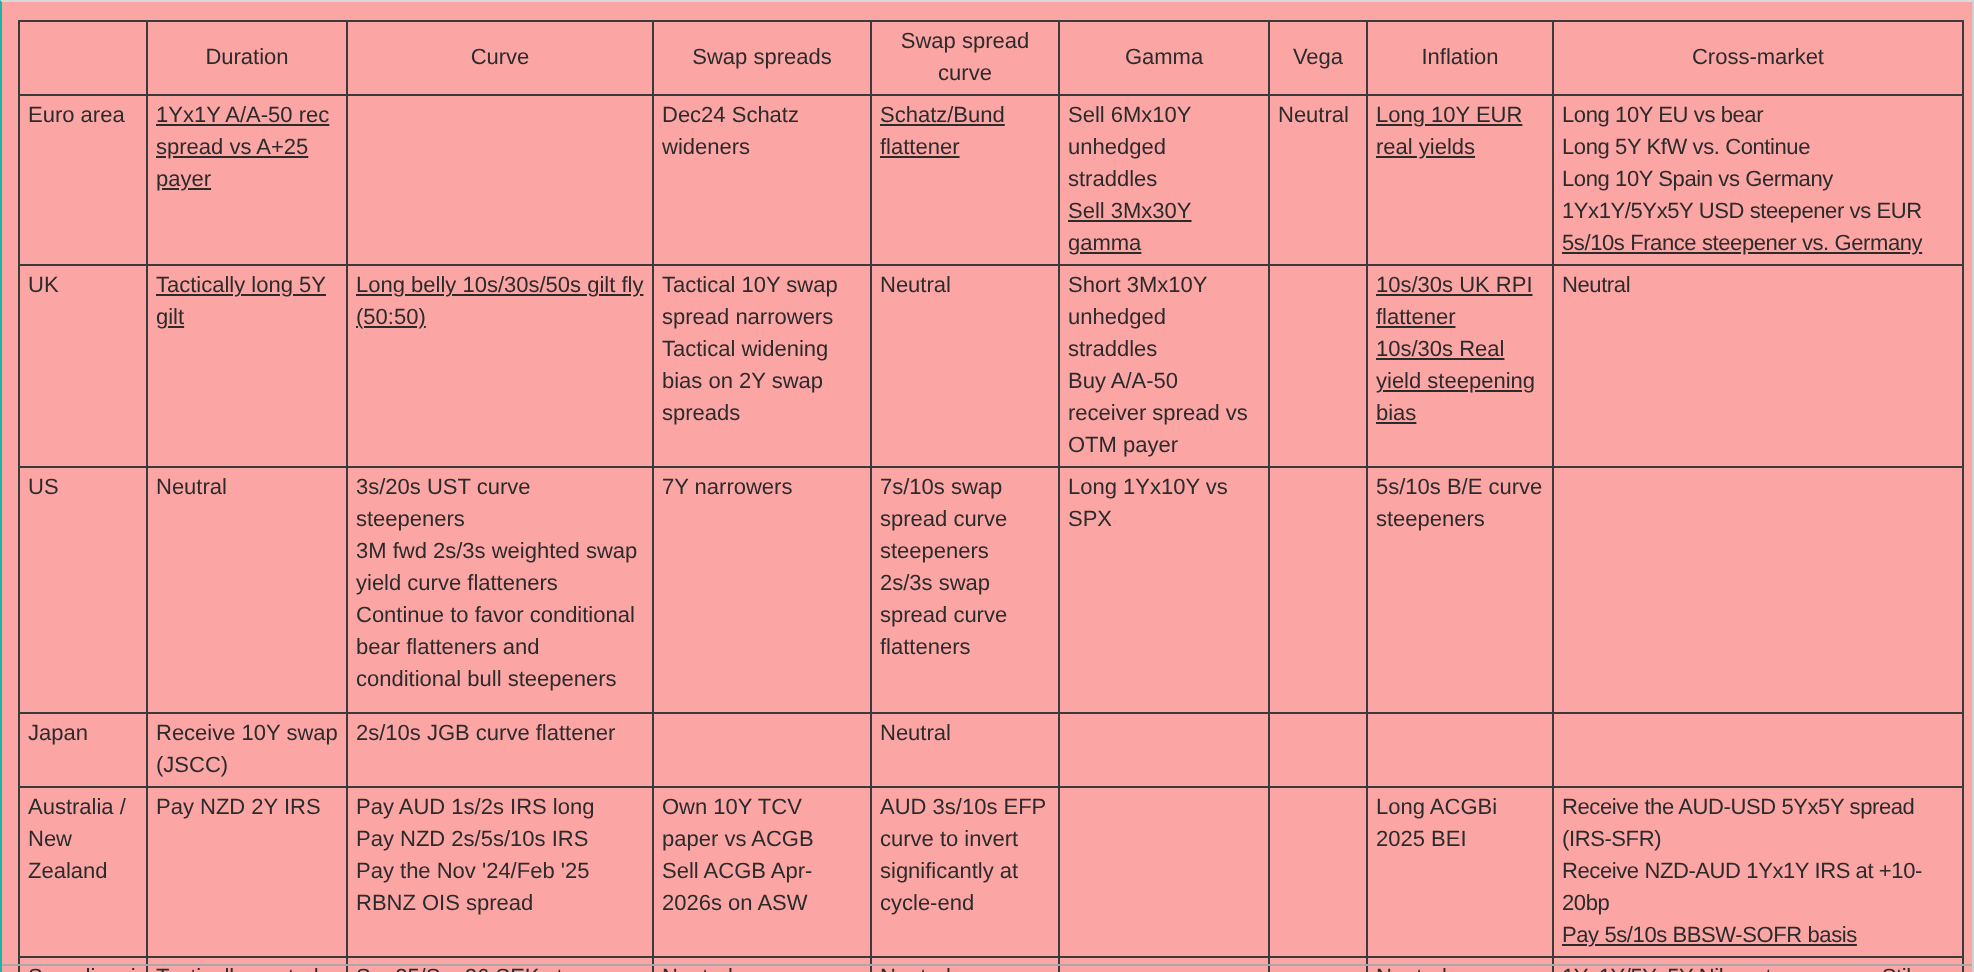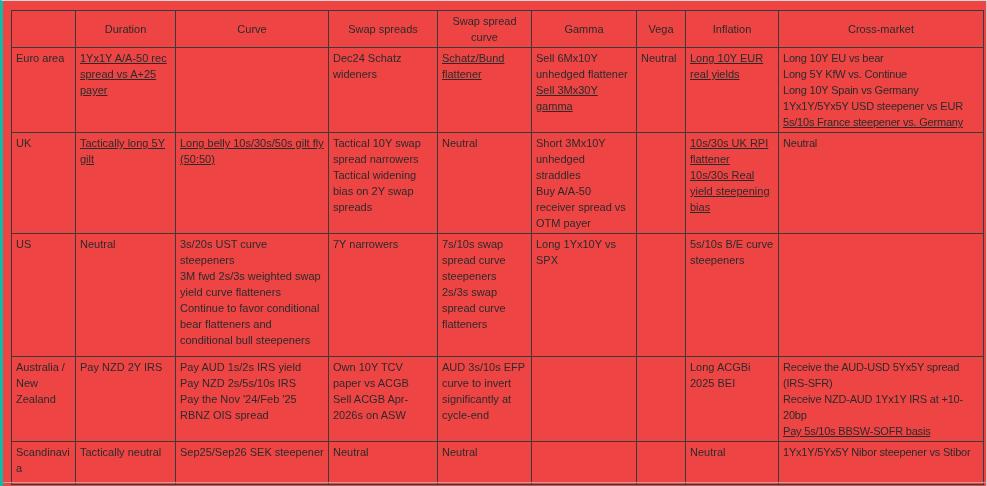--- a/index.html
+++ b/index.html
@@ -1,18 +1,18 @@
 <!DOCTYPE html>
 <html><head>
 <meta charset="utf-8">
 <style>
   html,body{margin:0;padding:0;background:#f2f2f2;font-family:"Liberation Sans","DejaVu Sans",sans-serif;}
   .page{
-    position:relative;width:987px;height:486px;background:#ef4444;
-    border-top:1px solid #d9d9d9;border-left:3px solid #14b8a6;border-right:1px solid #cfcfcf;
+    position:relative;width:987px;height:486px;background:#fca5a5;
+    border-top:1px solid #d9d9d9;border-left:1px solid #14b8a6;border-right:1px solid #cfcfcf;
     box-sizing:border-box;overflow:hidden;
   }
   table.recs{
     position:absolute;left:8px;top:9px;width:972px;
     border-collapse:collapse;table-layout:fixed;
     color:#2b2b2b;font-size:11px;line-height:16px;
   }
   table.recs th, table.recs td{
     border:1px solid #3a3a3a;
     vertical-align:top;text-align:left;
@@ -67,21 +67,21 @@
             <div class="item strong">1Yx1Y A/A-50 rec spread vs A+25 payer</div>
           </td>
           <td></td>
           <td>
             <div class="item">Dec24 Schatz wideners</div>
           </td>
           <td>
             <div class="item strong">Schatz/Bund flattener</div>
           </td>
           <td>
-            <div class="item">Sell 6Mx10Y unhedged flattener</div>
+            <div class="item">Sell 6Mx10Y unhedged straddles</div>
             <div class="item strong">Sell 3Mx30Y gamma</div>
           </td>
           <td>
             <div class="item">Neutral</div>
           </td>
           <td>
             <div class="item strong">Long 10Y EUR real yields</div>
           </td>
           <td class="cross">
             <div class="item">Long 10Y EU vs bear</div>
@@ -138,27 +138,44 @@
           </td>
           <td>
             <div class="item">Long 1Yx10Y vs SPX</div>
           </td>
           <td></td>
           <td>
             <div class="item">5s/10s B/E curve steepeners</div>
           </td>
           <td class="cross"></td>
         </tr>
+        <tr style="height: 37px;">
+          <td class="region">Japan</td>
+          <td>
+            <div class="item">Receive 10Y swap (JSCC)</div>
+          </td>
+          <td>
+            <div class="item">2s/10s JGB curve flattener</div>
+          </td>
+          <td></td>
+          <td>
+            <div class="item">Neutral</div>
+          </td>
+          <td></td>
+          <td></td>
+          <td></td>
+          <td class="cross"></td>
+        </tr>
         <tr style="height: 71px;">
           <td class="region">Australia / New Zealand</td>
           <td>
             <div class="item">Pay NZD 2Y IRS</div>
           </td>
           <td>
-            <div class="item">Pay AUD 1s/2s IRS yield</div>
+            <div class="item">Pay AUD 1s/2s IRS long</div>
             <div class="item">Pay NZD 2s/5s/10s IRS</div>
             <div class="item">Pay the Nov '24/Feb '25 RBNZ OIS spread</div>
           </td>
           <td>
             <div class="item">Own 10Y TCV paper vs ACGB</div>
             <div class="item">Sell ACGB Apr-2026s on ASW</div>
           </td>
           <td>
             <div class="item">AUD 3s/10s EFP curve to invert significantly at cycle-end</div>
           </td>

